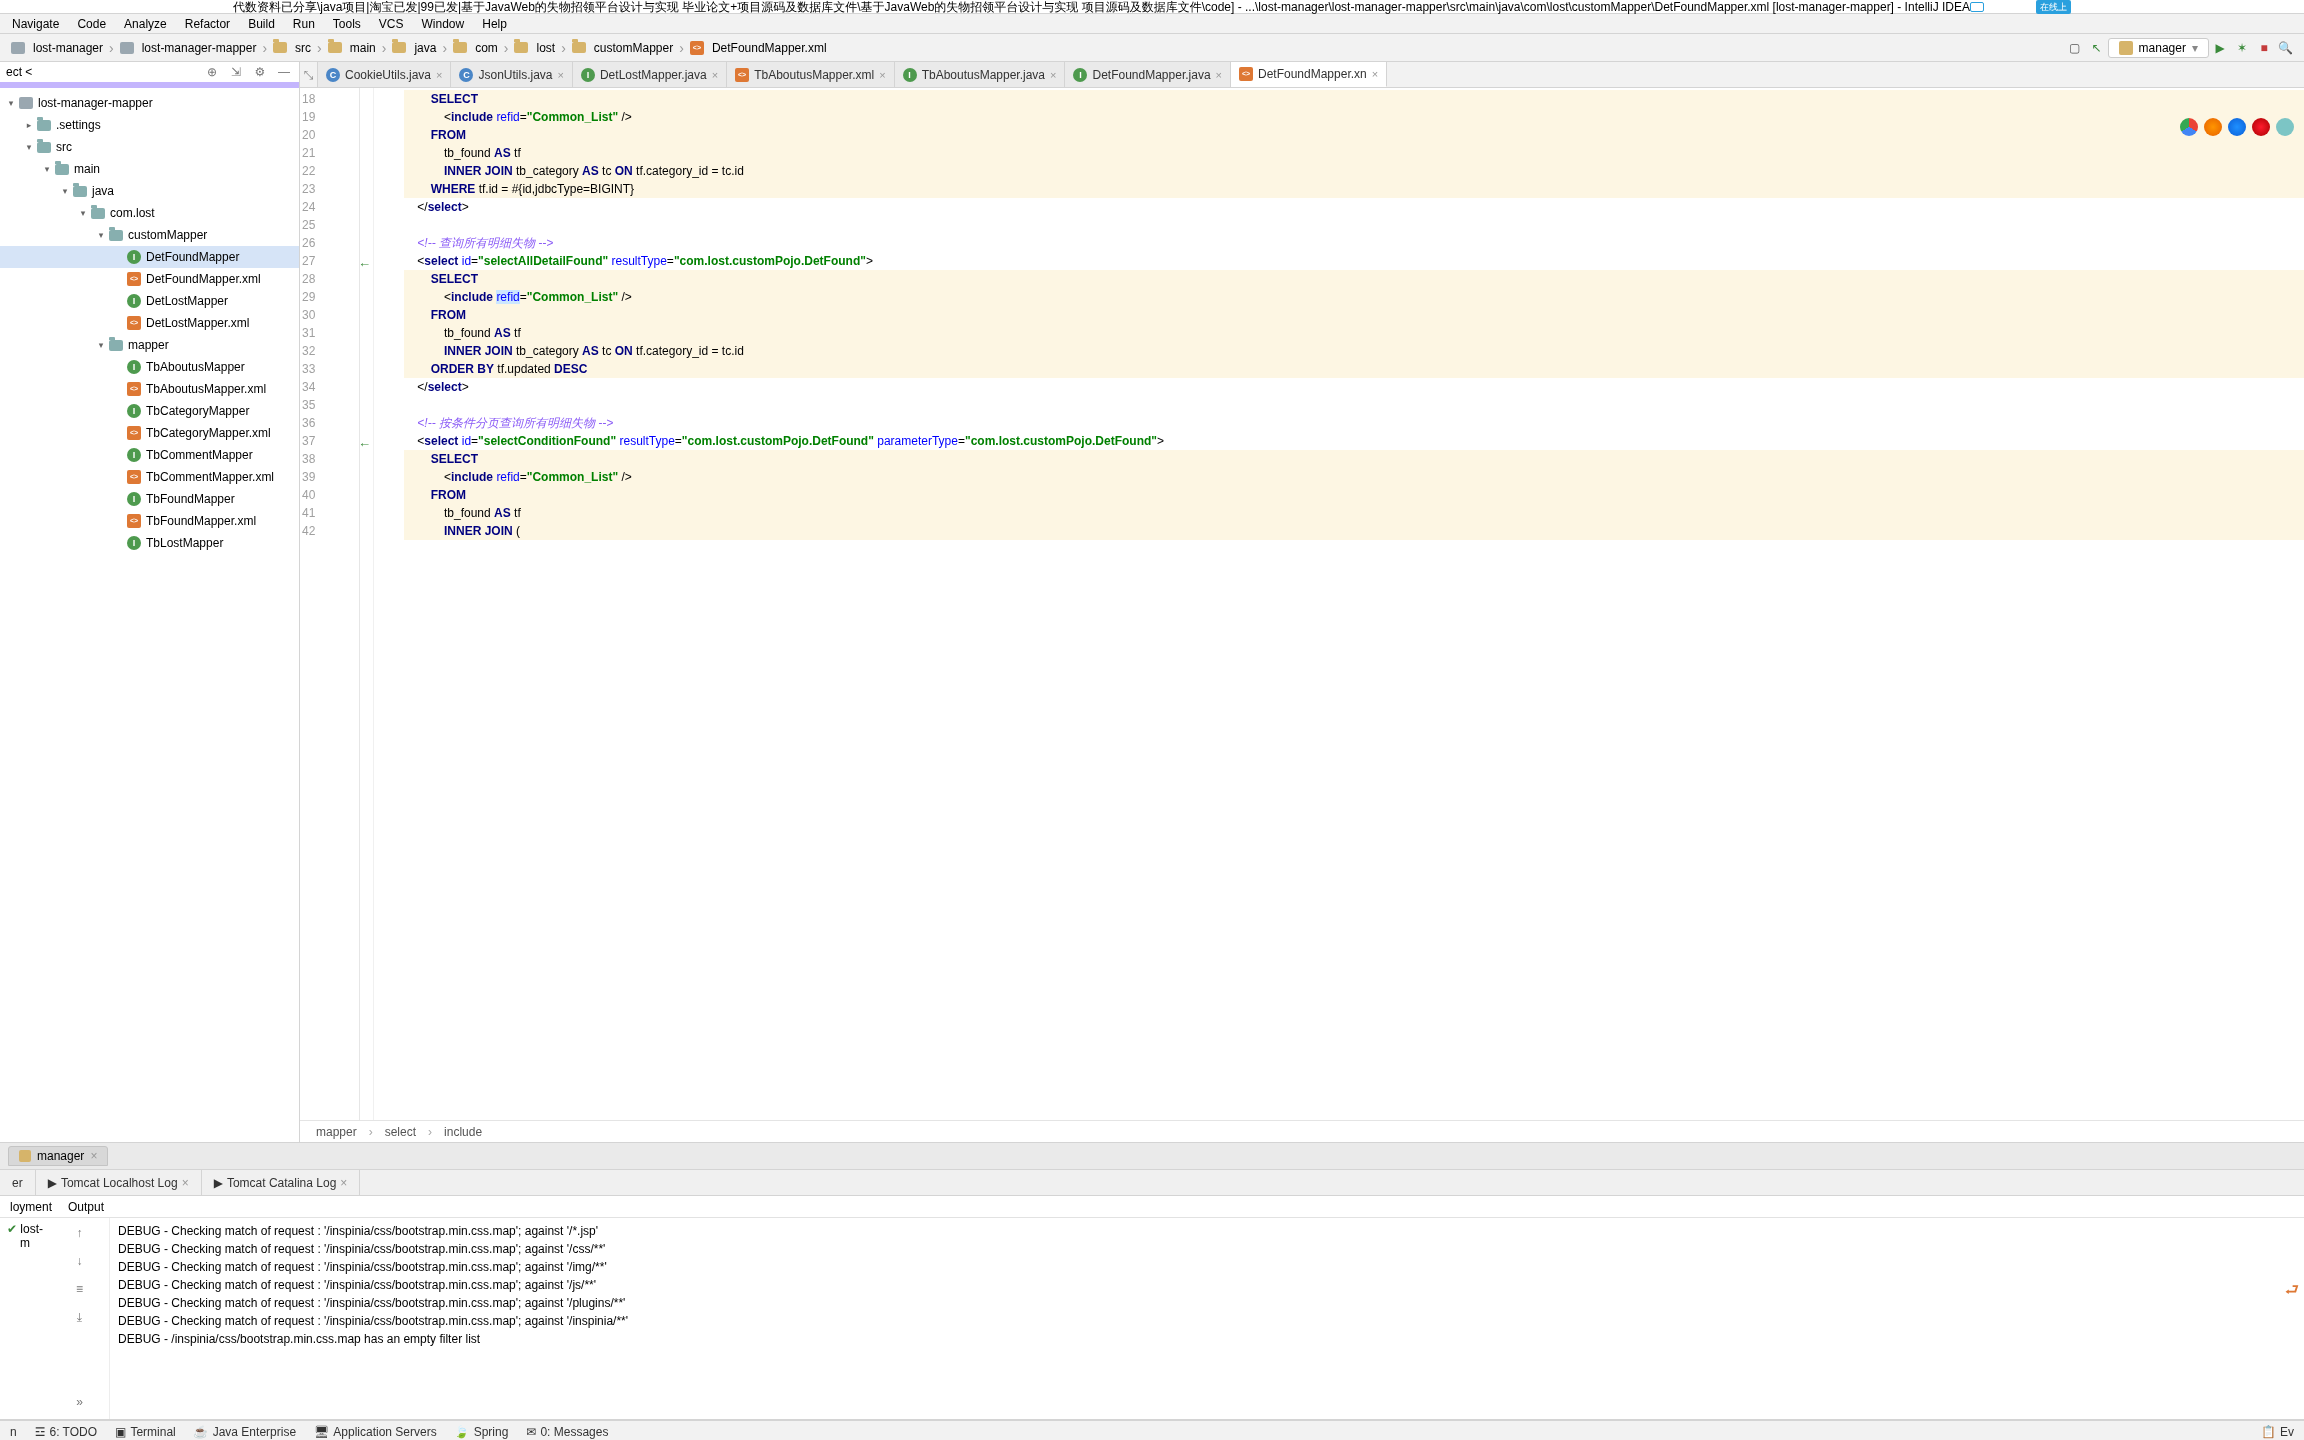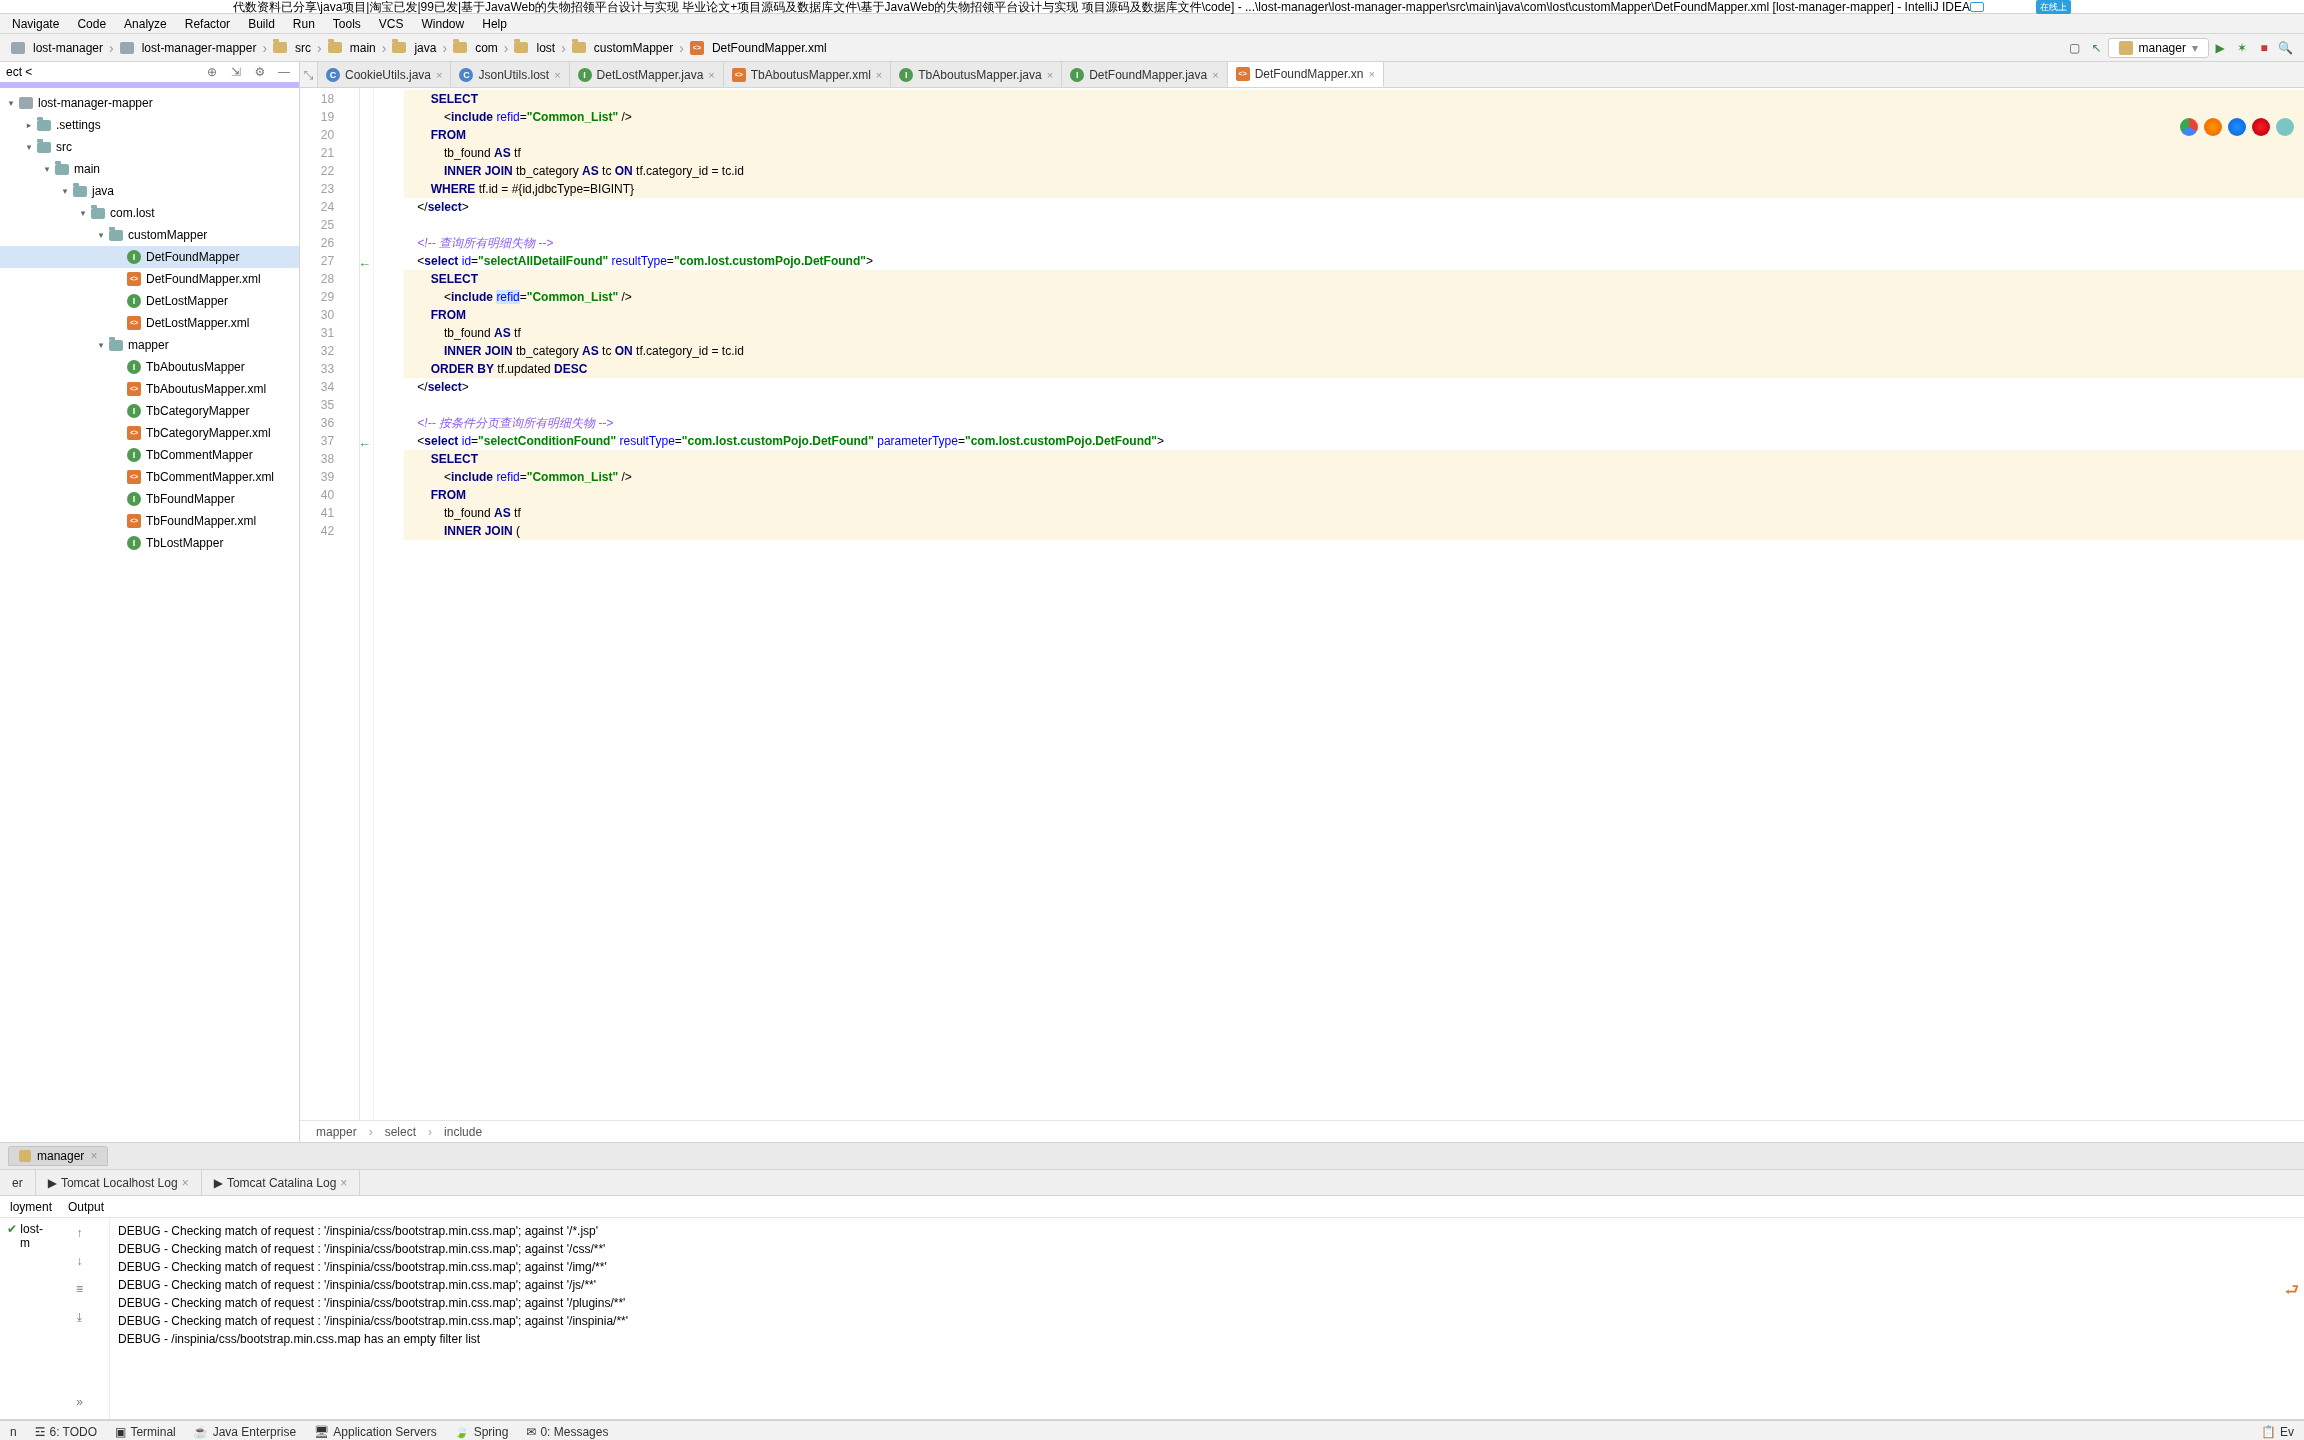--- a/index.html
+++ b/index.html
@@ -38,21 +38,21 @@
 .tree-node.selected { background: #d6e4f7; }
 
 .editor-area { flex: 1; display: flex; flex-direction: column; background: #fff; position: relative; }
 .tabs { height: 26px; background: #f2f2f2; border-bottom: 1px solid #d4d4d4; display: flex; align-items: stretch; overflow: hidden; }
 .tab { display: flex; align-items: center; gap: 5px; padding: 0 8px; border-right: 1px solid #d4d4d4; background: #eaeaea; color: #333; cursor: pointer; white-space: nowrap; }
 .tab.active { background: #fff; border-bottom: 1px solid #fff; }
 .tab .close { color: #999; font-size: 11px; }
 .tab-front-pin { width: 18px; display: flex; align-items: center; justify-content: center; border-right: 1px solid #d4d4d4; color: #888; }
 
 .editor-body { flex: 1; display: flex; overflow: hidden; position: relative; }
-.gutter { width: 60px; background: #fff; border-right: 1px solid #e6e6e6; text-align: center; padding: 2px 6px 2px 2px; color: #a0a0a0; font-family: Consolas, monospace; font-size: 12px; line-height: 18px; position: relative; }
+.gutter { width: 60px; background: #fff; border-right: 1px solid #e6e6e6; text-align: left; padding: 2px 6px 2px 2px; color: #a0a0a0; font-family: Consolas, monospace; font-size: 12px; line-height: 18px; position: relative; }
 .gutter .gline { height: 18px; position: relative; }
 .gutter .arrow { position: absolute; right: -18px; top: 2px; color: #3a8a3a; font-size: 13px; }
 .mark-col { width: 14px; background: #fff; border-right: 1px solid #f0f0f0; }
 .code { flex: 1; font-family: Consolas, monospace; font-size: 12px; line-height: 18px; padding: 2px 0 2px 30px; overflow: auto; white-space: pre; background: #fff; position: relative; }
 .code .cl { height: 18px; }
 .code .hl { background: #fdf6e3; display: block; }
 .code .hl2 { background: #fff; display: block; }
 .k-tag { color: #000080; font-weight: bold; }
 .k-attr { color: #0000ff; }
 .k-str { color: #008000; font-weight: bold; }
@@ -337,21 +337,21 @@
   <div class="editor-area">
     <div class="tabs" id="tabs">
       <div class="tab-front-pin">⤡</div>
     <div class="tab">
           <span class="ic-java">C</span>
           <span>CookieUtils.java</span>
           <span class="close">×</span>
         </div>
         <div class="tab">
           <span class="ic-java">C</span>
-          <span>JsonUtils.lost</span>
+          <span>JsonUtils.java</span>
           <span class="close">×</span>
         </div>
         <div class="tab">
           <span class="ic-int">I</span>
           <span>DetLostMapper.java</span>
           <span class="close">×</span>
         </div>
         <div class="tab">
           <span class="ic-xml">&lt;&gt;</span>
           <span>TbAboutusMapper.xml</span>

